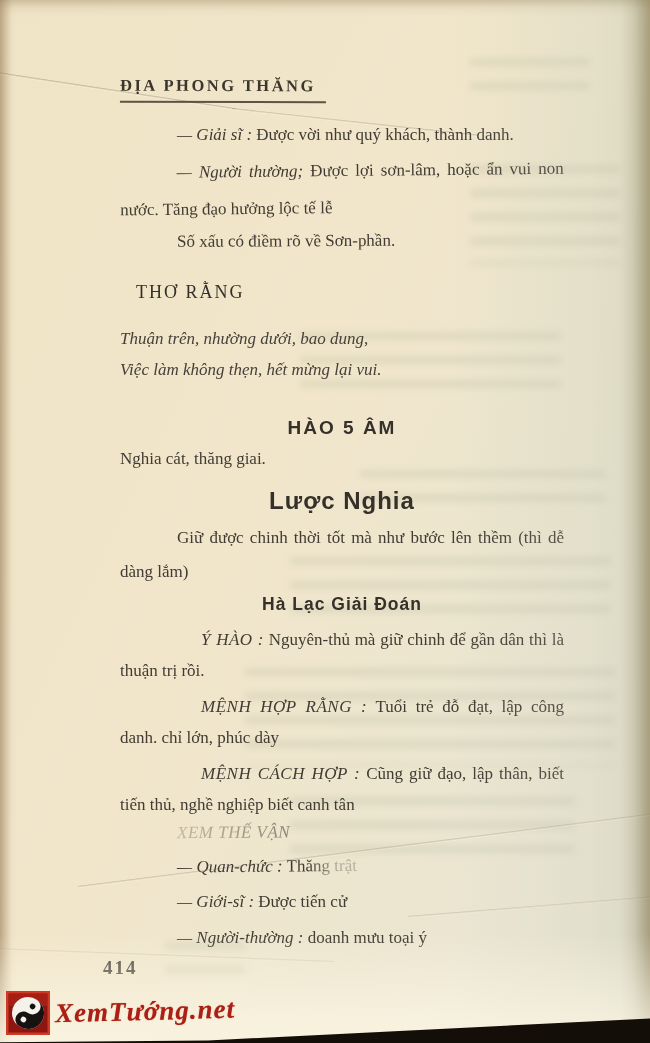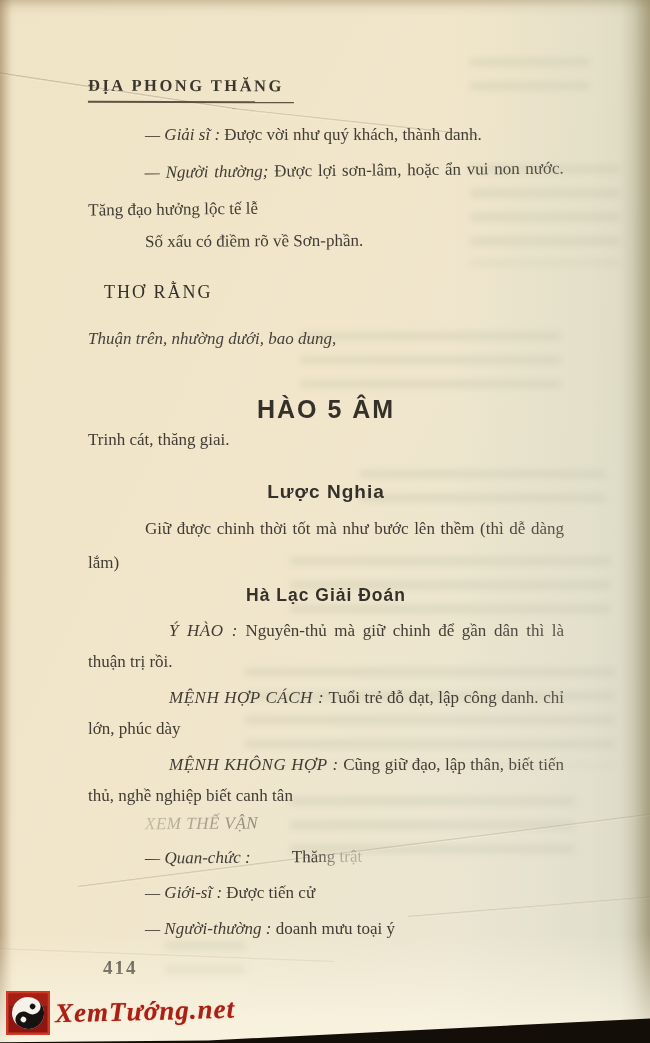--- a/index.html
+++ b/index.html
@@ -27,52 +27,52 @@
      background:linear-gradient(to bottom,rgba(125,100,66,.42),rgba(255,252,240,.65));}
   .crease.c1a{left:-4px;top:72px;width:242px;transform:rotate(8.6deg);}
   .crease.c1b{left:232px;top:108px;width:248px;transform:rotate(6.2deg);opacity:.85;}
   .crease.c2{left:78px;top:886px;width:586px;transform:rotate(-7.2deg);opacity:.8;}
   .crease.c3{left:408px;top:916px;width:250px;transform:rotate(-4.6deg);opacity:.6;}
   .crease.c4{left:-6px;top:948px;width:340px;transform:rotate(2.2deg);opacity:.45;}
   
   .ghost{position:absolute;pointer-events:none;filter:blur(3px);opacity:.33;
      background:repeating-linear-gradient(180deg,rgba(123,139,108,.38) 0 8px,rgba(0,0,0,0) 8px 24px);}
   
-  .content{position:absolute;inset:0;color:#413b33;}
+  .content{position:absolute;inset:0;color:#413b33;padding-left:32px;}
   .running-head{margin:76px 0 0 88px;display:inline-block;font-weight:bold;font-size:16.5px;
      letter-spacing:2.5px;color:#3b352d;border-bottom:2px solid rgba(66,58,46,.85);
      padding:0 10px 5px 0;transform:rotate(.2deg);}
   .body-col{margin:0 86px 0 88px;}
   .body-col p{margin:0;font-size:17px;line-height:31px;text-align:justify;}
   p.ind{text-indent:57px;}
   .lbl{font-style:italic;}
   .caps-lbl{font-style:italic;letter-spacing:.5px;margin-left:24px;}
   .p1{margin-top:17px !important;line-height:30px !important;}
   .p2{margin-top:2px !important;line-height:37px !important;transform:rotate(-.6deg);}
   .p3{margin-top:0 !important;line-height:30px !important;text-align:left !important;transform:rotate(-.3deg);}
   .h-serif{margin:16px;text-align:left;font-weight:normal;color:#35302a;}
   .h-tho{margin-top:21px;font-size:18px;letter-spacing:2px;line-height:30px;}
   .poem{margin:0;text-align:center;font-style:italic;font-size:16.5px;line-height:26px;color:#46403a;}
   .poem.first{margin-top:16px;}
   .h-sans{margin:0;text-align:center;font-weight:bold;color:#35302a;
      font-family:"Liberation Sans","DejaVu Sans",sans-serif;}
-  .h-hao{margin-top:40px;font-size:25px;letter-spacing:2px;line-height:30px;}
+  .h-hao{margin-top:28px;font-size:19px;letter-spacing:2px;line-height:30px;}
   .sub{margin:4px 0 0;text-align:center;font-size:17.5px;line-height:28px;}
-  .h-luoc{margin-top:22px;font-size:19px;letter-spacing:1px;line-height:30px;}
+  .h-luoc{margin-top:12px;font-size:24px;letter-spacing:1px;line-height:30px;}
   .p-giu{margin-top:5px !important;line-height:34px !important;}
   .h-halac{font-size:17.5px;letter-spacing:1px;line-height:30px;}
   .item{margin-top:5px !important;line-height:31px !important;}
   .item.first{margin-top:5px !important;}
   .xem{margin-top:-4px !important;line-height:31px !important;text-align:left !important;
      text-indent:57px;font-style:italic;letter-spacing:.5px;opacity:.62;
      -webkit-mask-image:linear-gradient(to right,rgba(0,0,0,.4) 12%,#000 42%);
      mask-image:linear-gradient(to right,rgba(0,0,0,.4) 12%,#000 42%);transform:rotate(-.4deg);}
   .fort{margin-top:2px !important;line-height:34px !important;text-align:left !important;text-indent:57px;}
   .fade-tail{-webkit-mask-image:linear-gradient(to right,#000 30%,rgba(0,0,0,.35) 70%,rgba(0,0,0,.3));
-     mask-image:linear-gradient(to right,#000 30%,rgba(0,0,0,.35) 70%,rgba(0,0,0,.3));margin-left:37px;}
+     mask-image:linear-gradient(to right,#000 30%,rgba(0,0,0,.35) 70%,rgba(0,0,0,.3));}
   .tilt{transform:rotate(-.5deg);}
   .page-number{position:absolute;left:103px;top:957px;font-weight:bold;font-size:19px;
      letter-spacing:2px;color:#46413a;}
   
   .watermark{position:absolute;left:6px;top:991px;display:flex;align-items:flex-start;gap:5px;}
   .logo-box{width:44px;height:44px;flex:0 0 auto;display:block;}
   .logo-text{font-style:italic;font-weight:bold;font-size:27px;line-height:40px;
      color:#ab1f14;letter-spacing:1px;text-shadow:0 0 1px rgba(171,31,20,.5);
      transform:rotate(-1.5deg);}
 </style>
@@ -100,32 +100,33 @@
   <div class="content">
     <div class="running-head">ĐỊA PHONG THĂNG</div>
 
     <div class="body-col">
       <p class="p1 ind"><span class="lbl">— Giải sĩ :</span> <span>Được vời như quý khách, thành danh.</span></p>
       <p class="p2 ind"><span class="lbl">— Người thường;</span> <span>Được lợi sơn-lâm, hoặc ẩn vui non nước. Tăng đạo hưởng lộc tế lễ</span></p>
       <p class="p3 ind"><span>Số xấu có điềm rõ về Sơn-phần.</span></p>
 
       <h3 class="h-serif h-tho">THƠ RẰNG</h3>
       <p class="poem first">Thuận trên, nhường dưới, bao dung,</p>
+      <p class="poem">Việc làm không thẹn, hết mừng lại vui.</p>
 
       <h2 class="h-sans h-hao">HÀO 5 ÂM</h2>
-      <p class="sub">Trinh cát, thăng giai.</p>
+      <p class="sub">Nghia cát, thăng giai.</p>
 
       <h3 class="h-sans h-luoc">Lược Nghia</h3>
       <p class="p-giu ind">Giữ được chinh thời tốt mà như bước lên thềm (thì dễ dàng lắm)</p>
 
       <h3 class="h-sans h-halac">Hà Lạc Giải Đoán</h3>
 
       <p class="item first ind"><span class="caps-lbl">Ý HÀO :</span> <span>Nguyên-thủ mà giữ chinh để gần dân thì là thuận trị rồi.</span></p>
-      <p class="item ind"><span class="caps-lbl">MỆNH HỢP CÁCH :</span> <span>Tuổi trẻ đỗ đạt, lập công danh. chỉ lớn, phúc dày</span></p>
-      <p class="item ind"><span class="caps-lbl">MỆNH KHÔNG HỢP :</span> <span>Cũng giữ đạo, lập thân, biết tiến thủ, nghề nghiệp biết canh tân</span></p>
+      <p class="item ind"><span class="caps-lbl">MỆNH HỢP RẰNG :</span> <span>Tuổi trẻ đỗ đạt, lập công danh. chỉ lớn, phúc dày</span></p>
+      <p class="item ind"><span class="caps-lbl">MỆNH CÁCH HỢP :</span> <span>Cũng giữ đạo, lập thân, biết tiến thủ, nghề nghiệp biết canh tân</span></p>
 
       <p class="xem">XEM THẾ VẬN</p>
 
       <p class="fort tilt"><span class="lbl">— Quan-chức :</span> <span class="fade-tail">Thăng trật</span></p>
       <p class="fort"><span class="lbl">— Giới-sĩ :</span> <span>Được tiến cử</span></p>
       <p class="fort"><span class="lbl">— Người-thường :</span> <span>doanh mưu toại ý</span></p>
     </div>
 
     <div class="page-number">414</div>
   </div>

